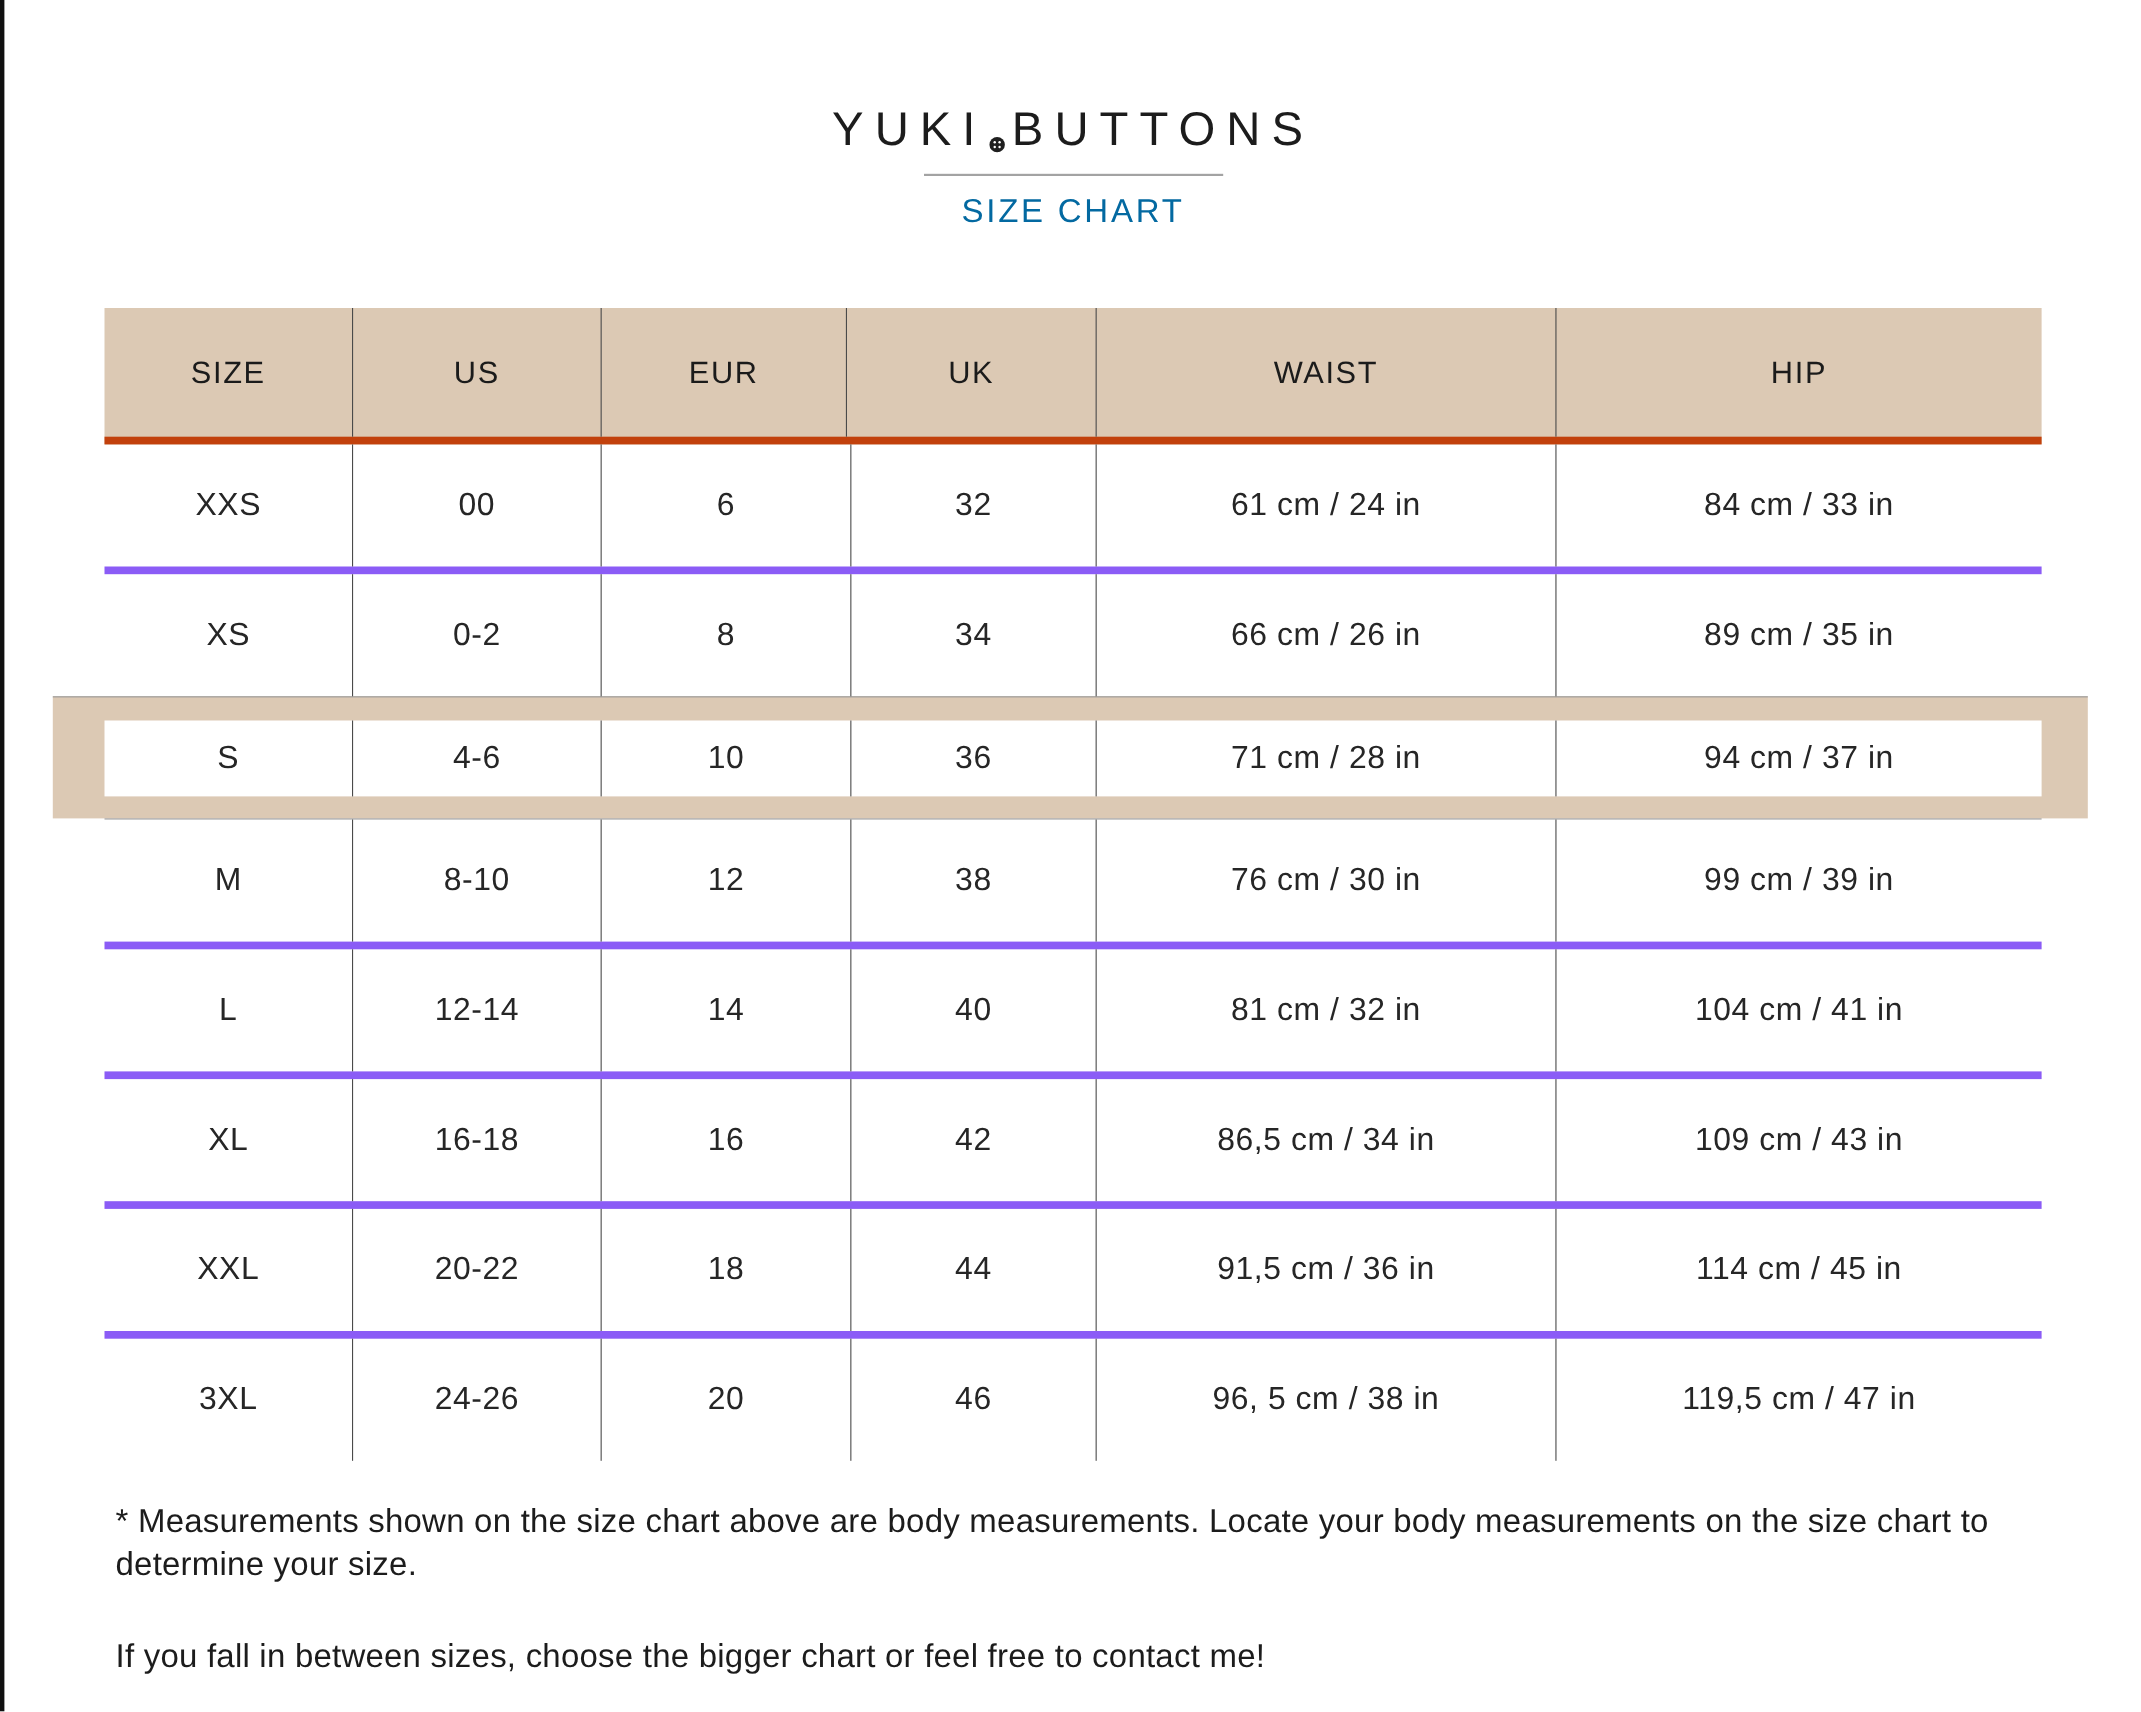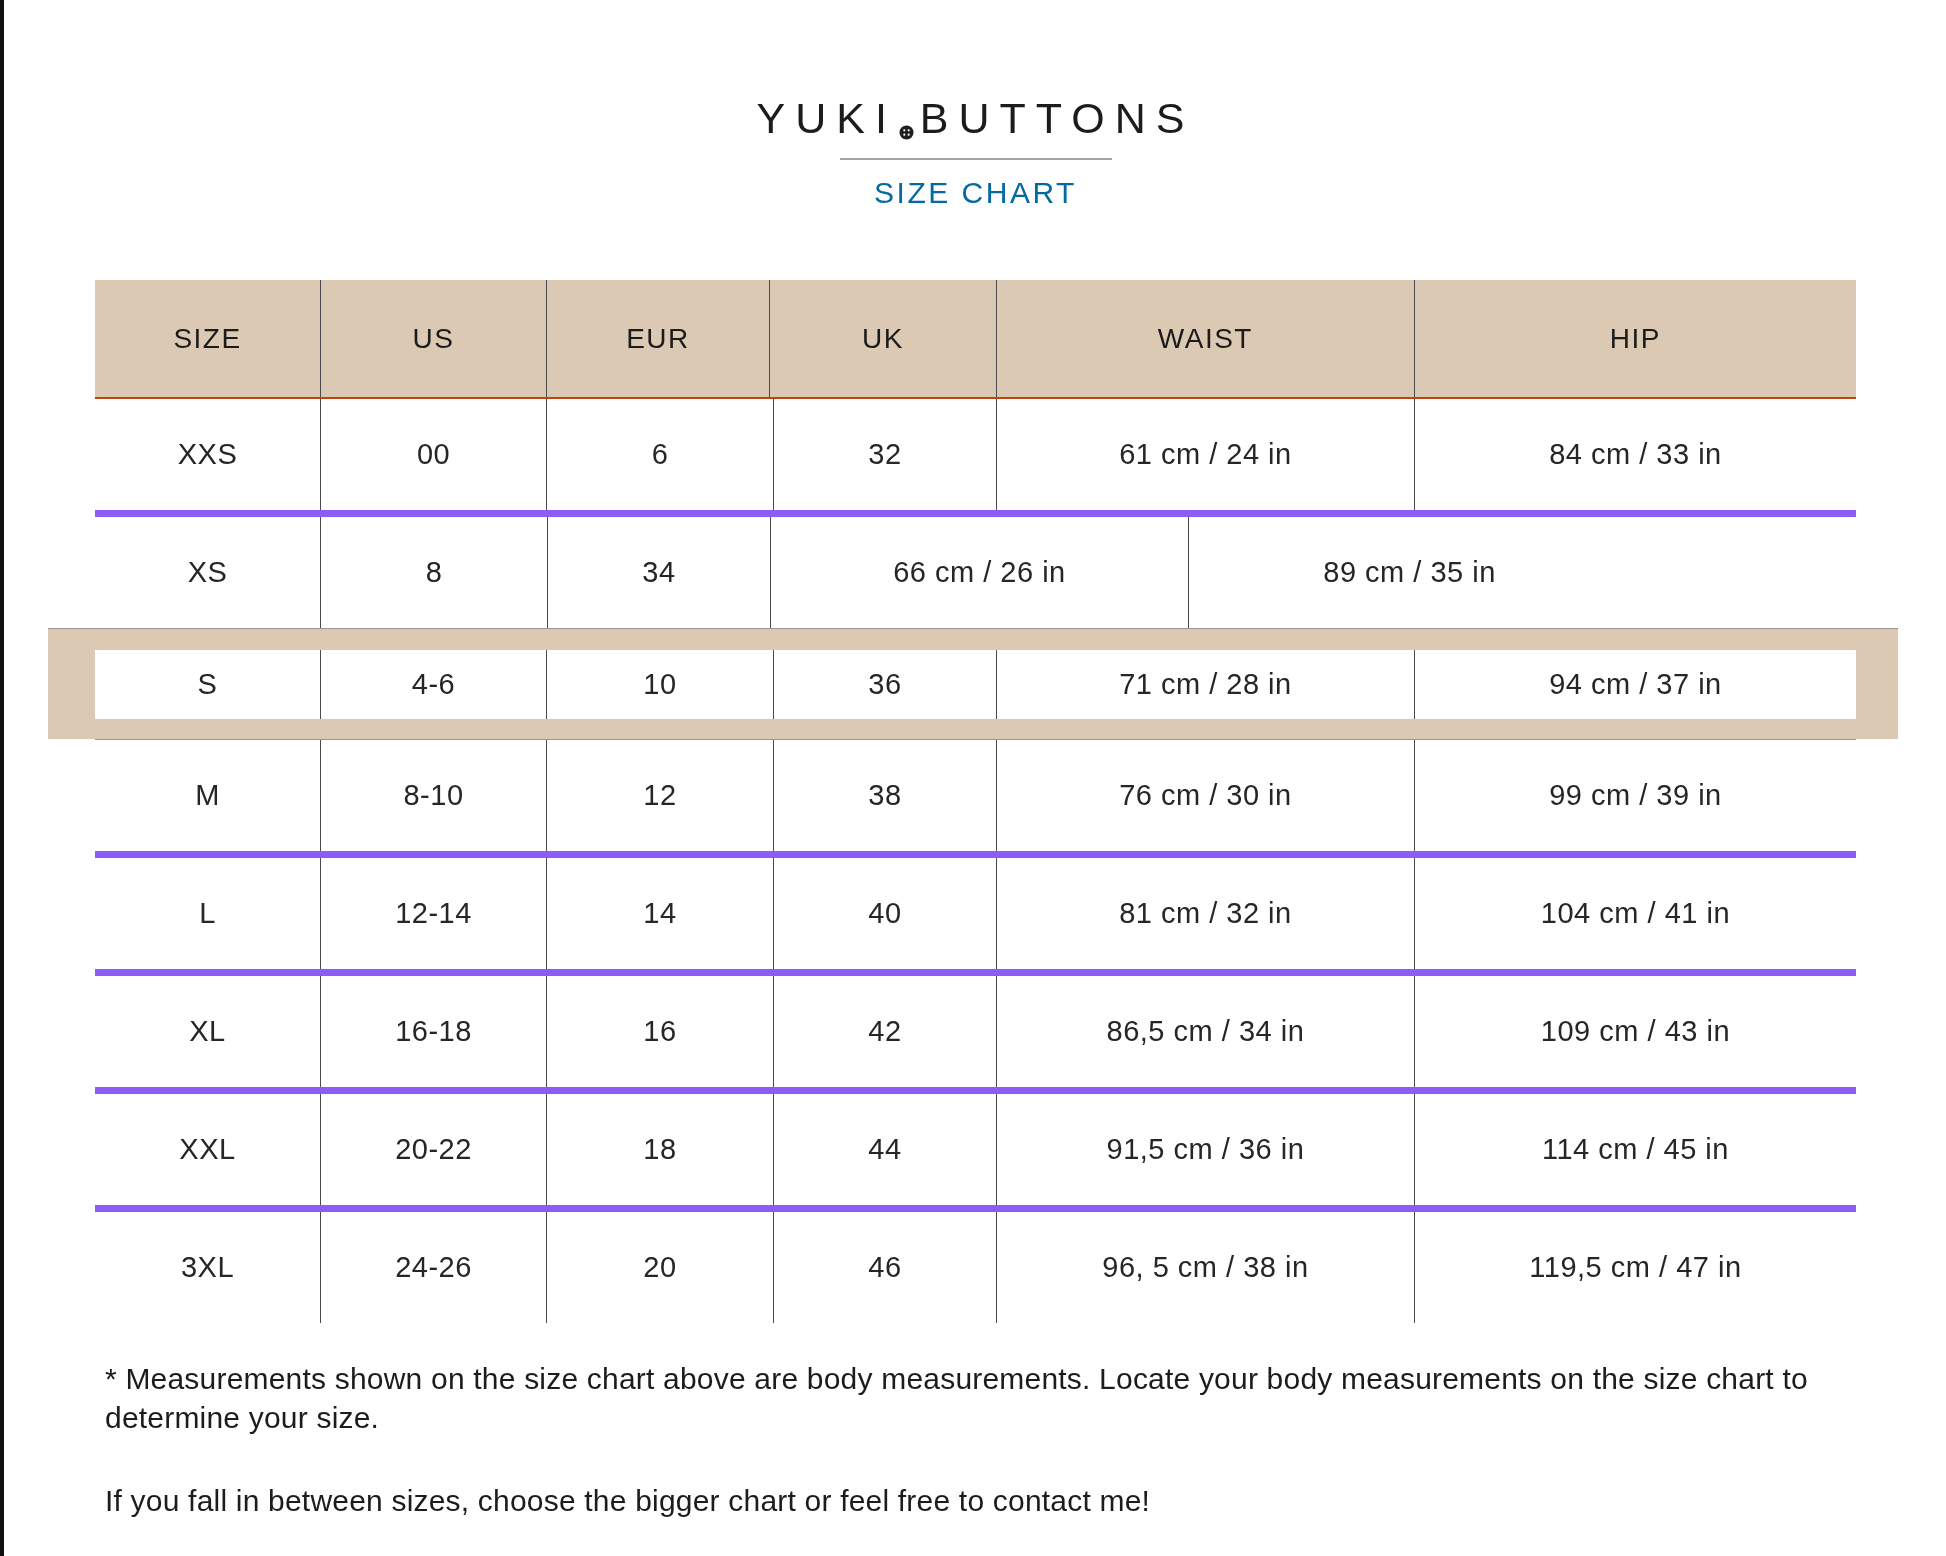--- a/index.html
+++ b/index.html
@@ -42,21 +42,21 @@
     display: flex; align-items: center; justify-content: center;
     box-sizing: border-box;
     font-size: 29px; letter-spacing: 0.5px; color: #262626;
   }
   .t-cell + .t-cell { border-left: 1px solid #4a4a4a; }
   .c0 { width: 12.78%; } .c1 { width: 12.83%; } .c2 { width: 12.89%; }
   .c3 { width: 12.66%; } .c4 { width: 23.74%; } .c5 { width: 25.10%; }
   .t-header {
     background: #dcc9b4;
     height: 117px;
-    border-bottom: 2px solid #c2410c;
+    border-bottom: 7px solid #c2410c;
   }
   .t-header .t-cell {
     font-size: 28px; letter-spacing: 1.5px; color: #1b1b1b;
   }
   .t-data { height: 111px; }
   .t-data + .t-data { border-top: 7px solid #8b5cf6; }
   
   .highlight-frame {
     background: #dcc9b4;
     margin-left: -47px; margin-right: -42px;
@@ -118,20 +118,21 @@
       <div class="t-cell c0">XXS</div>
       <div class="t-cell c1">00</div>
       <div class="t-cell c2">6</div>
       <div class="t-cell c3">32</div>
       <div class="t-cell c4">61 cm / 24 in</div>
       <div class="t-cell c5">84 cm / 33 in</div>
     </div>
 
     <div class="t-row t-data">
       <div class="t-cell c0">XS</div>
+      <div class="t-cell c1">0-2</div>
       <div class="t-cell c2">8</div>
       <div class="t-cell c3">34</div>
       <div class="t-cell c4">66 cm / 26 in</div>
       <div class="t-cell c5">89 cm / 35 in</div>
     </div>
 
     <div class="highlight-frame">
       <div class="t-row">
         <div class="t-cell c0">S</div>
         <div class="t-cell c1">4-6</div>

